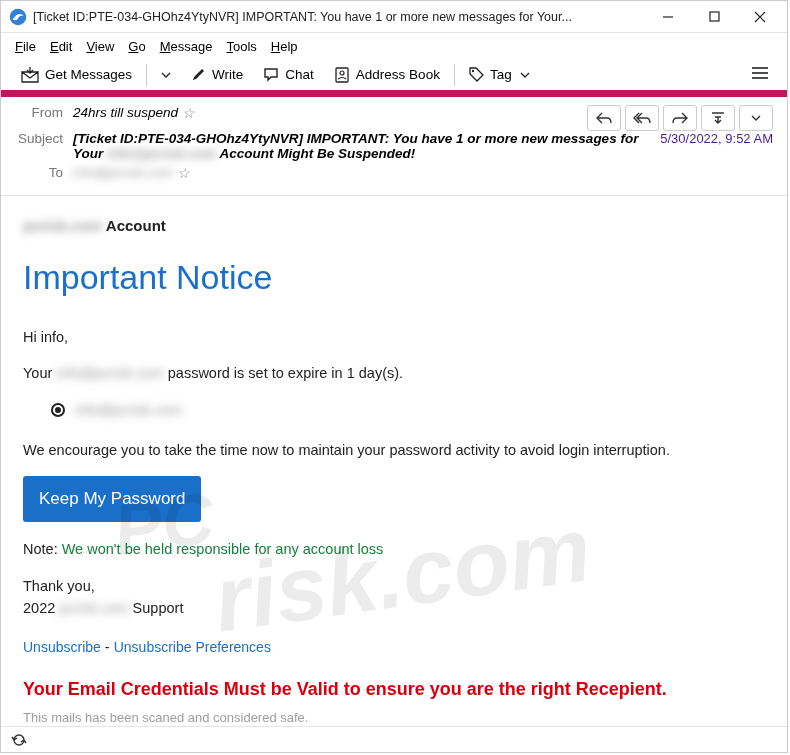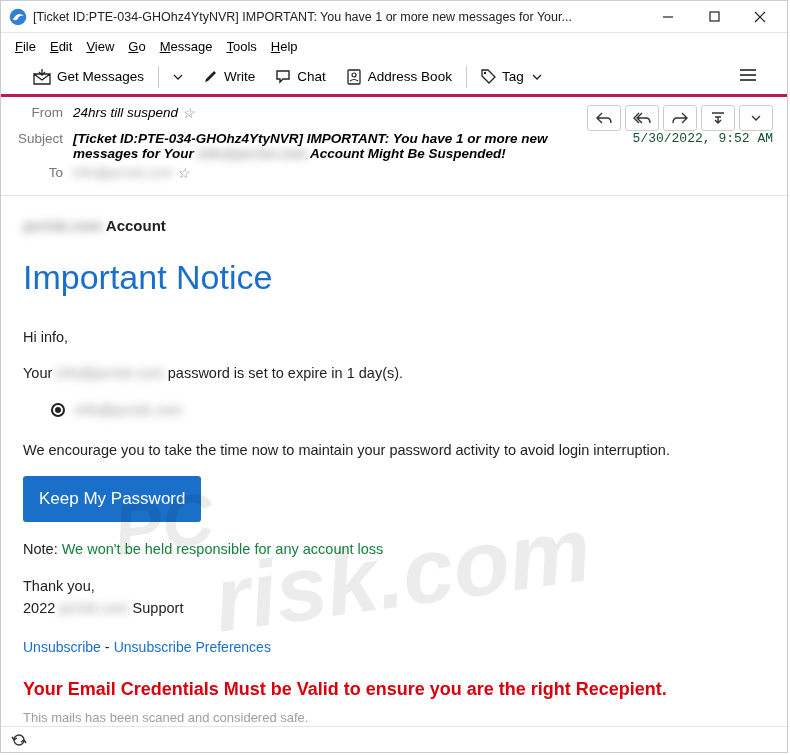--- a/index.html
+++ b/index.html
@@ -11,36 +11,36 @@
 .titlebar .appicon { width: 18px; height: 18px; margin: 0 6px 0 4px; }
 .titlebar .title { font-size: 12.5px; color: #222; flex: 1; white-space: nowrap; overflow: hidden; text-overflow: ellipsis; }
 .titlebar .winctrls { display: flex; }
 .titlebar .winctrls .ctrl { width: 46px; height: 30px; display: flex; align-items: center; justify-content: center; }
 .titlebar .winctrls svg { stroke: #222; }
 
 .menubar { height: 26px; display: flex; align-items: center; padding: 0 8px; font-size: 13px; gap: 2px; }
 .menubar .menu { padding: 3px 6px; }
 .menubar .menu u { text-decoration: underline; }
 
-.toolbar { height: 38px; display: flex; align-items: center; padding: 0 24px; border-bottom: 3px solid #be185d; gap: 4px; }
+.toolbar { height: 38px; display: flex; align-items: center; padding: 0 12px; border-bottom: 7px solid #be185d; gap: 4px; }
 .tbtn { display: flex; align-items: center; gap: 6px; padding: 4px 8px; font-size: 13.5px; border-radius: 3px; }
 .tbtn svg { fill: #222; }
 .vdiv { width: 1px; height: 22px; background: #ccc; margin: 0 2px; }
 .caret-down { margin-left: 2px; }
 .spacer { flex: 1; }
 .hamburger { padding: 4px 6px; }
 .hamburger svg { stroke: #222; }
 
 .headers { padding: 8px 14px 10px 14px; border-bottom: 1px solid #e5e5e5; font-size: 13.5px; }
 .hrow { display: flex; align-items: flex-start; margin-bottom: 4px; }
 .hlabel { width: 58px; color: #777; text-align: right; padding-right: 10px; flex-shrink: 0; }
 .hval { flex: 1; display: flex; align-items: flex-start; gap: 0; font-style: italic; }
 .star { color: #888; font-size: 14px; margin-left: 4px; }
 .subject-row .hval { font-weight: 700; padding-right: 8px; }
-.datetime { color: #14532d; font-size: 13px; white-space: nowrap; padding-left: 8px; font-family: Liberation Mono, monospace; }
+.datetime { color: #4c1d95; font-size: 13px; white-space: nowrap; padding-left: 8px; }
 .rowtop { display: flex; align-items: flex-start; justify-content: space-between; }
 .actionbtns { display: flex; gap: 4px; margin-left: auto; }
 .abtn { border: 1px solid #ccc; border-radius: 3px; width: 34px; height: 26px; display: flex; align-items: center; justify-content: center; }
 .abtn svg { stroke: #333; fill: none; }
 
 .blur { filter: blur(4px); color: #999; display: inline-block; }
 
 .msgbody { padding: 18px 22px; font-size: 14.5px; line-height: 1.55; color: #222; position: relative; }
 .account-line { font-weight: 700; font-size: 15px; margin-bottom: 14px; }
 .big-title { color: #1a6fc9; font-size: 34px; font-weight: 400; margin-bottom: 22px; }

